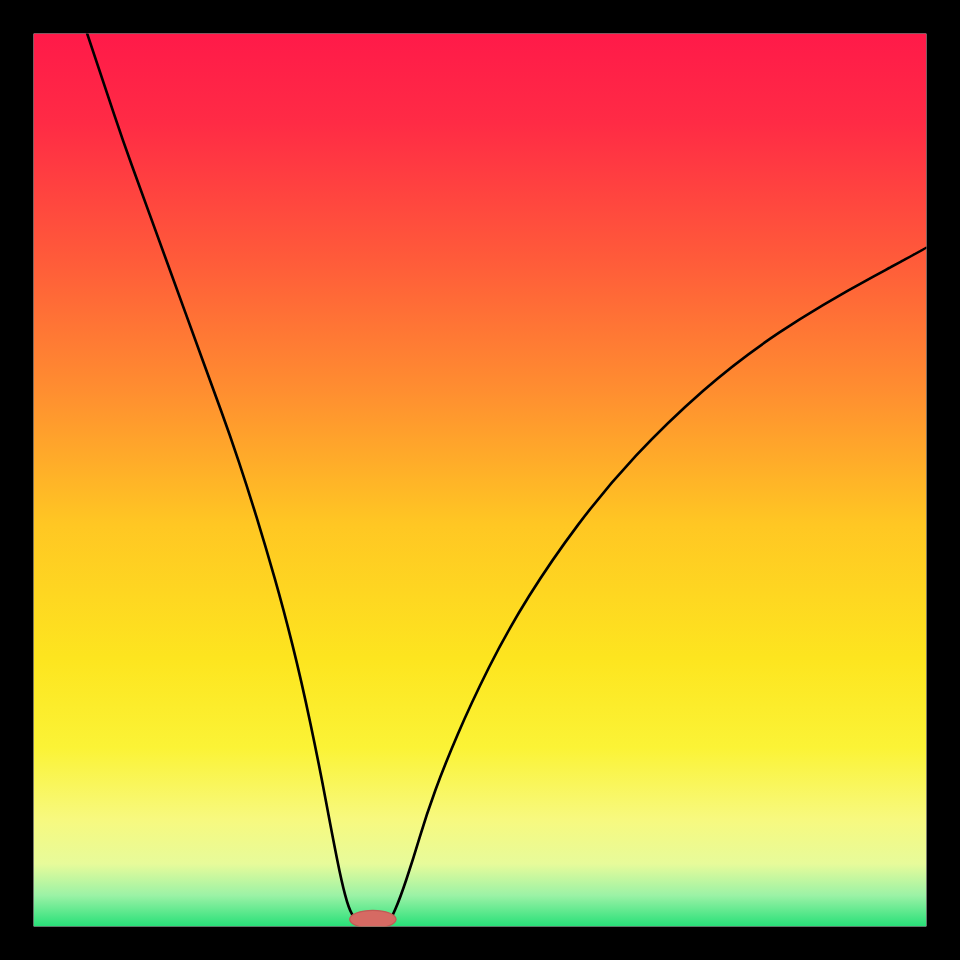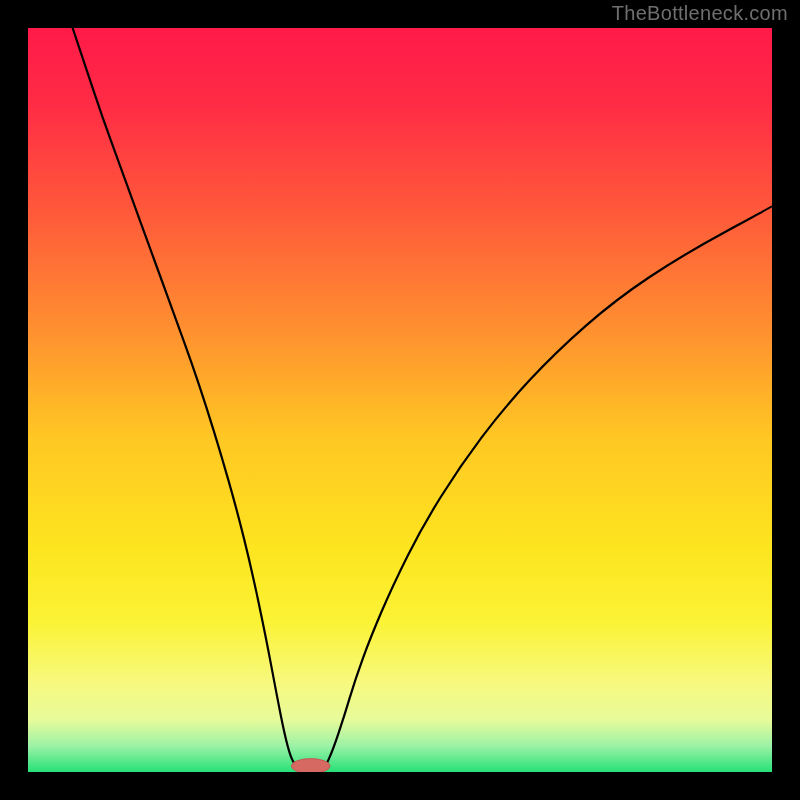--- a/index.html
+++ b/index.html
@@ -29,21 +29,20 @@
     font-size: 20px;
     letter-spacing: 0.3px;
     font-weight: 400;
   }
   svg { display: block; }
 </style>
 </head>
 <body>
 
 <div class="frame">
-  <div class="watermark">TheBottleneck.com</div>
   <div class="plot" id="plot" style="left: 28px; top: 28px; width: 744px; height: 744px;">
       <svg width="744" height="744" viewBox="0 0 744 744">
         <defs>
           <linearGradient id="bg-grad" x1="0" y1="0" x2="0" y2="1">
             <stop offset="0%" stop-color="#ff1a49"></stop>
             <stop offset="10%" stop-color="#ff2b45"></stop>
             <stop offset="25%" stop-color="#ff5a3a"></stop>
             <stop offset="40%" stop-color="#ff8e30"></stop>
             <stop offset="55.00000000000001%" stop-color="#ffc723"></stop>
             <stop offset="70%" stop-color="#fde51f"></stop>

